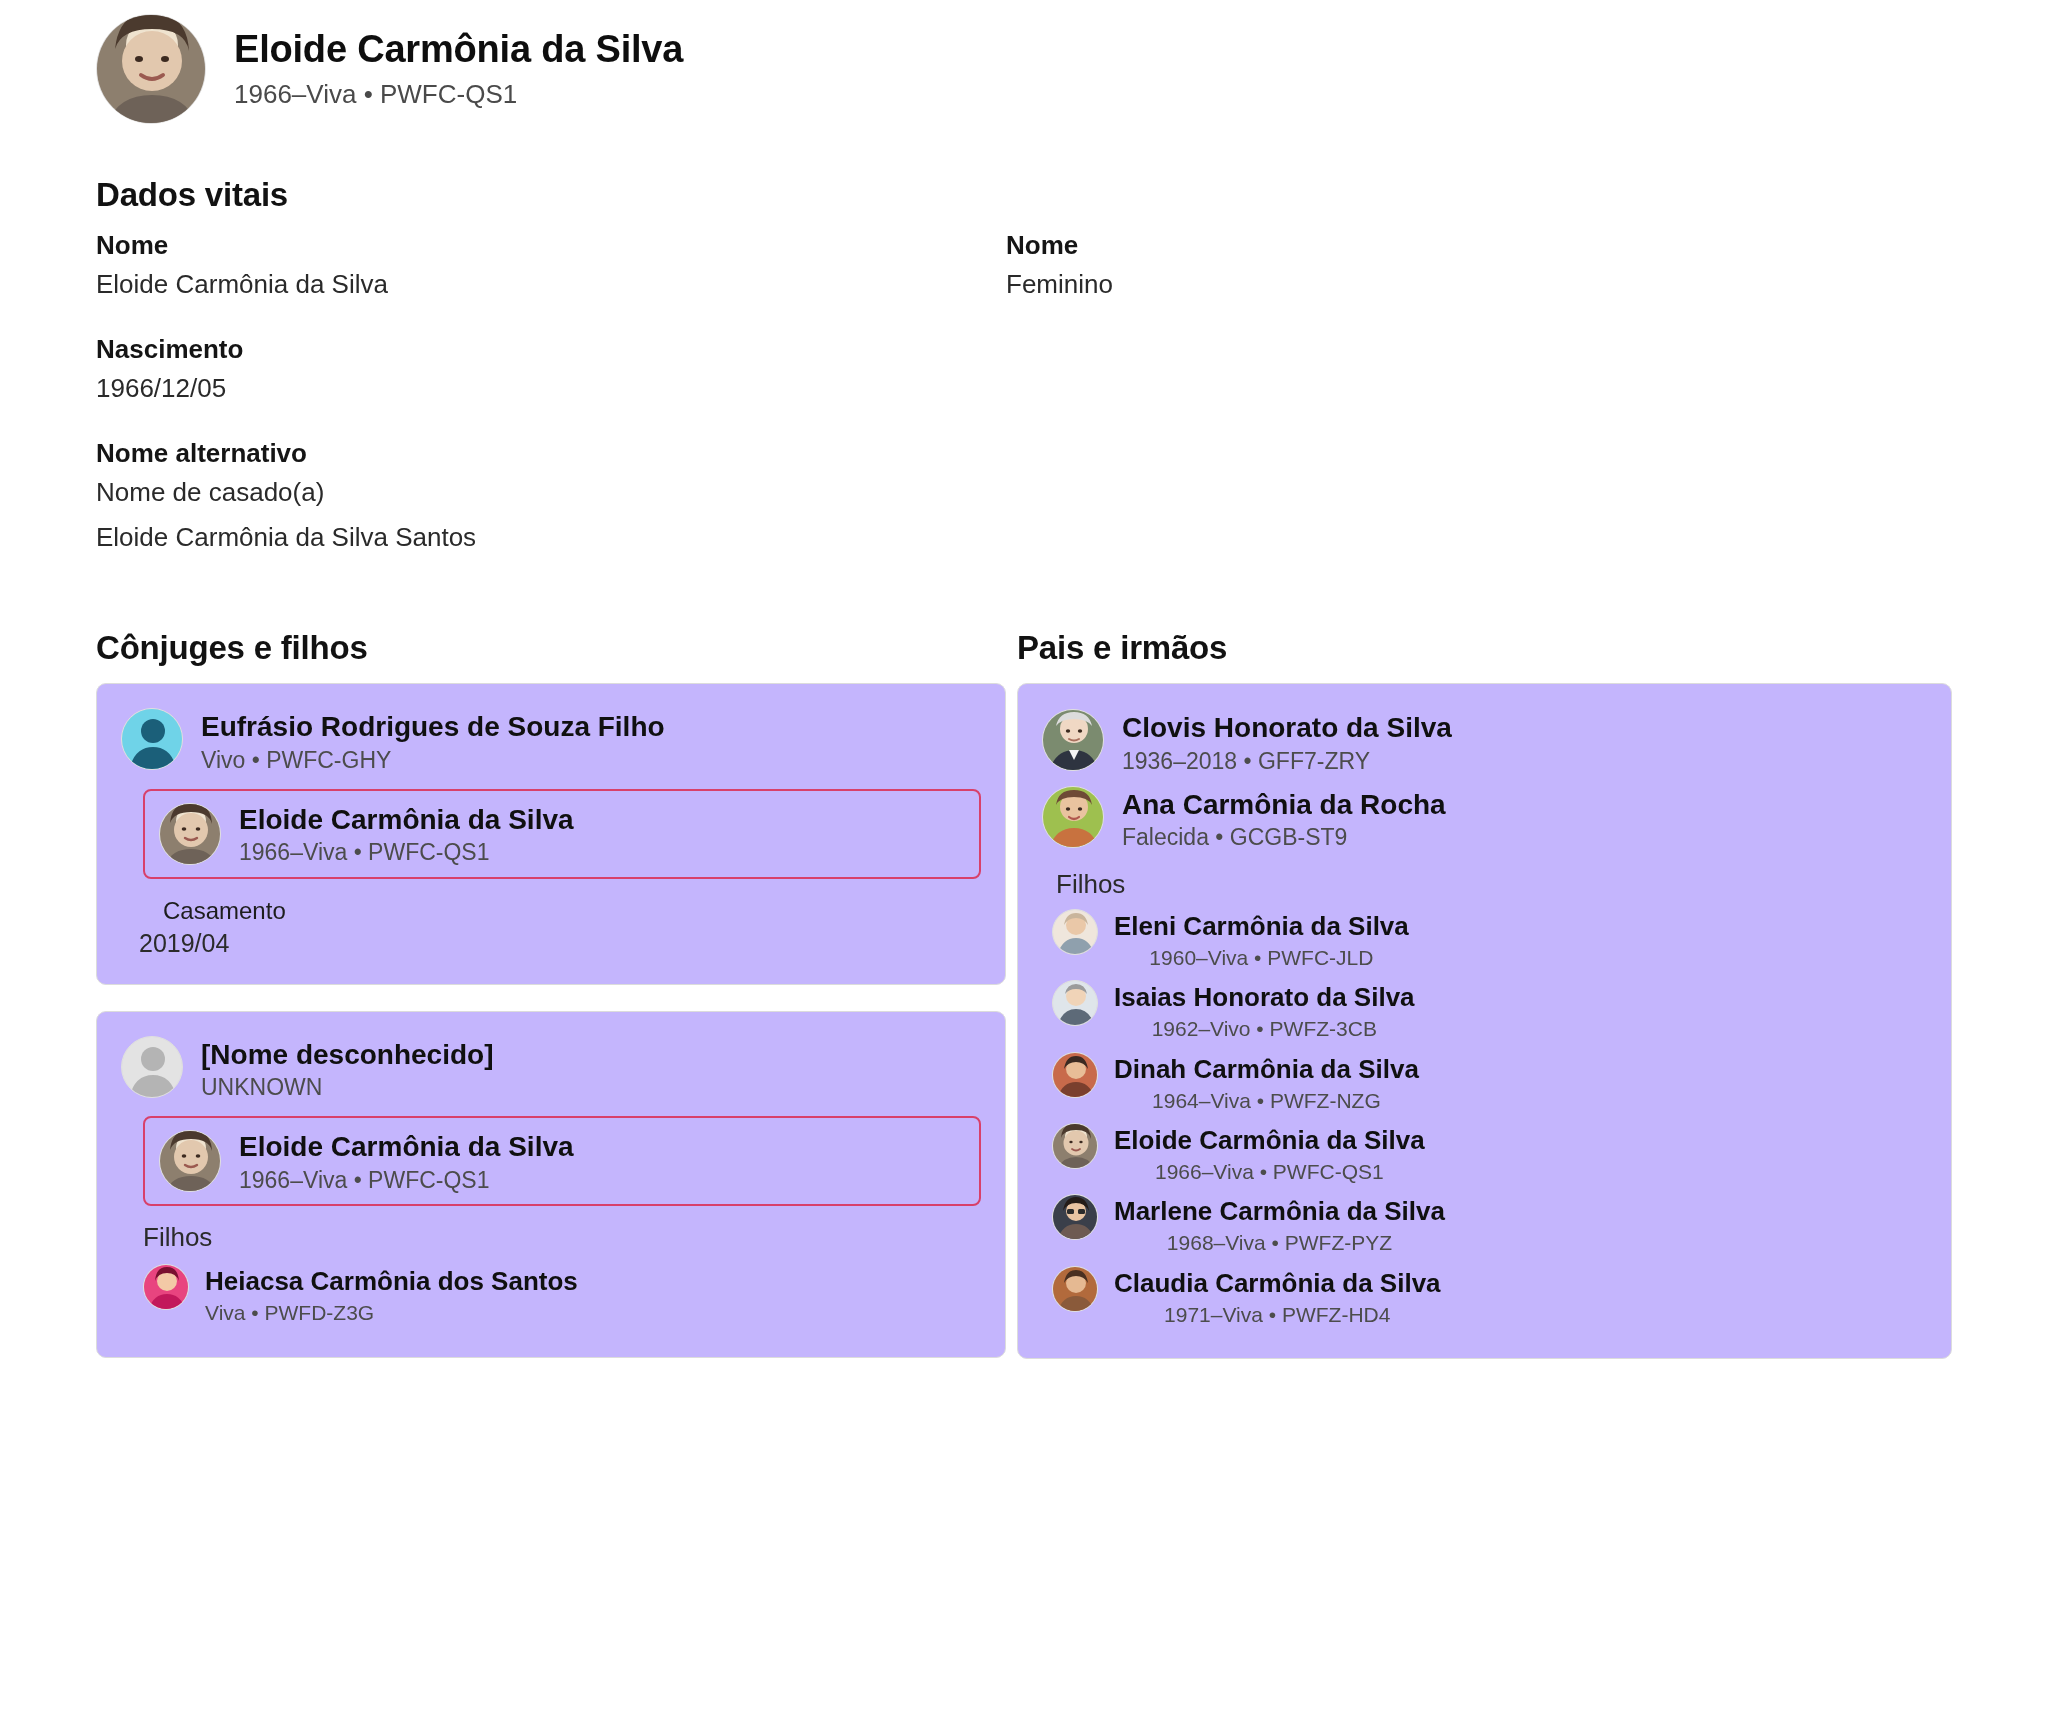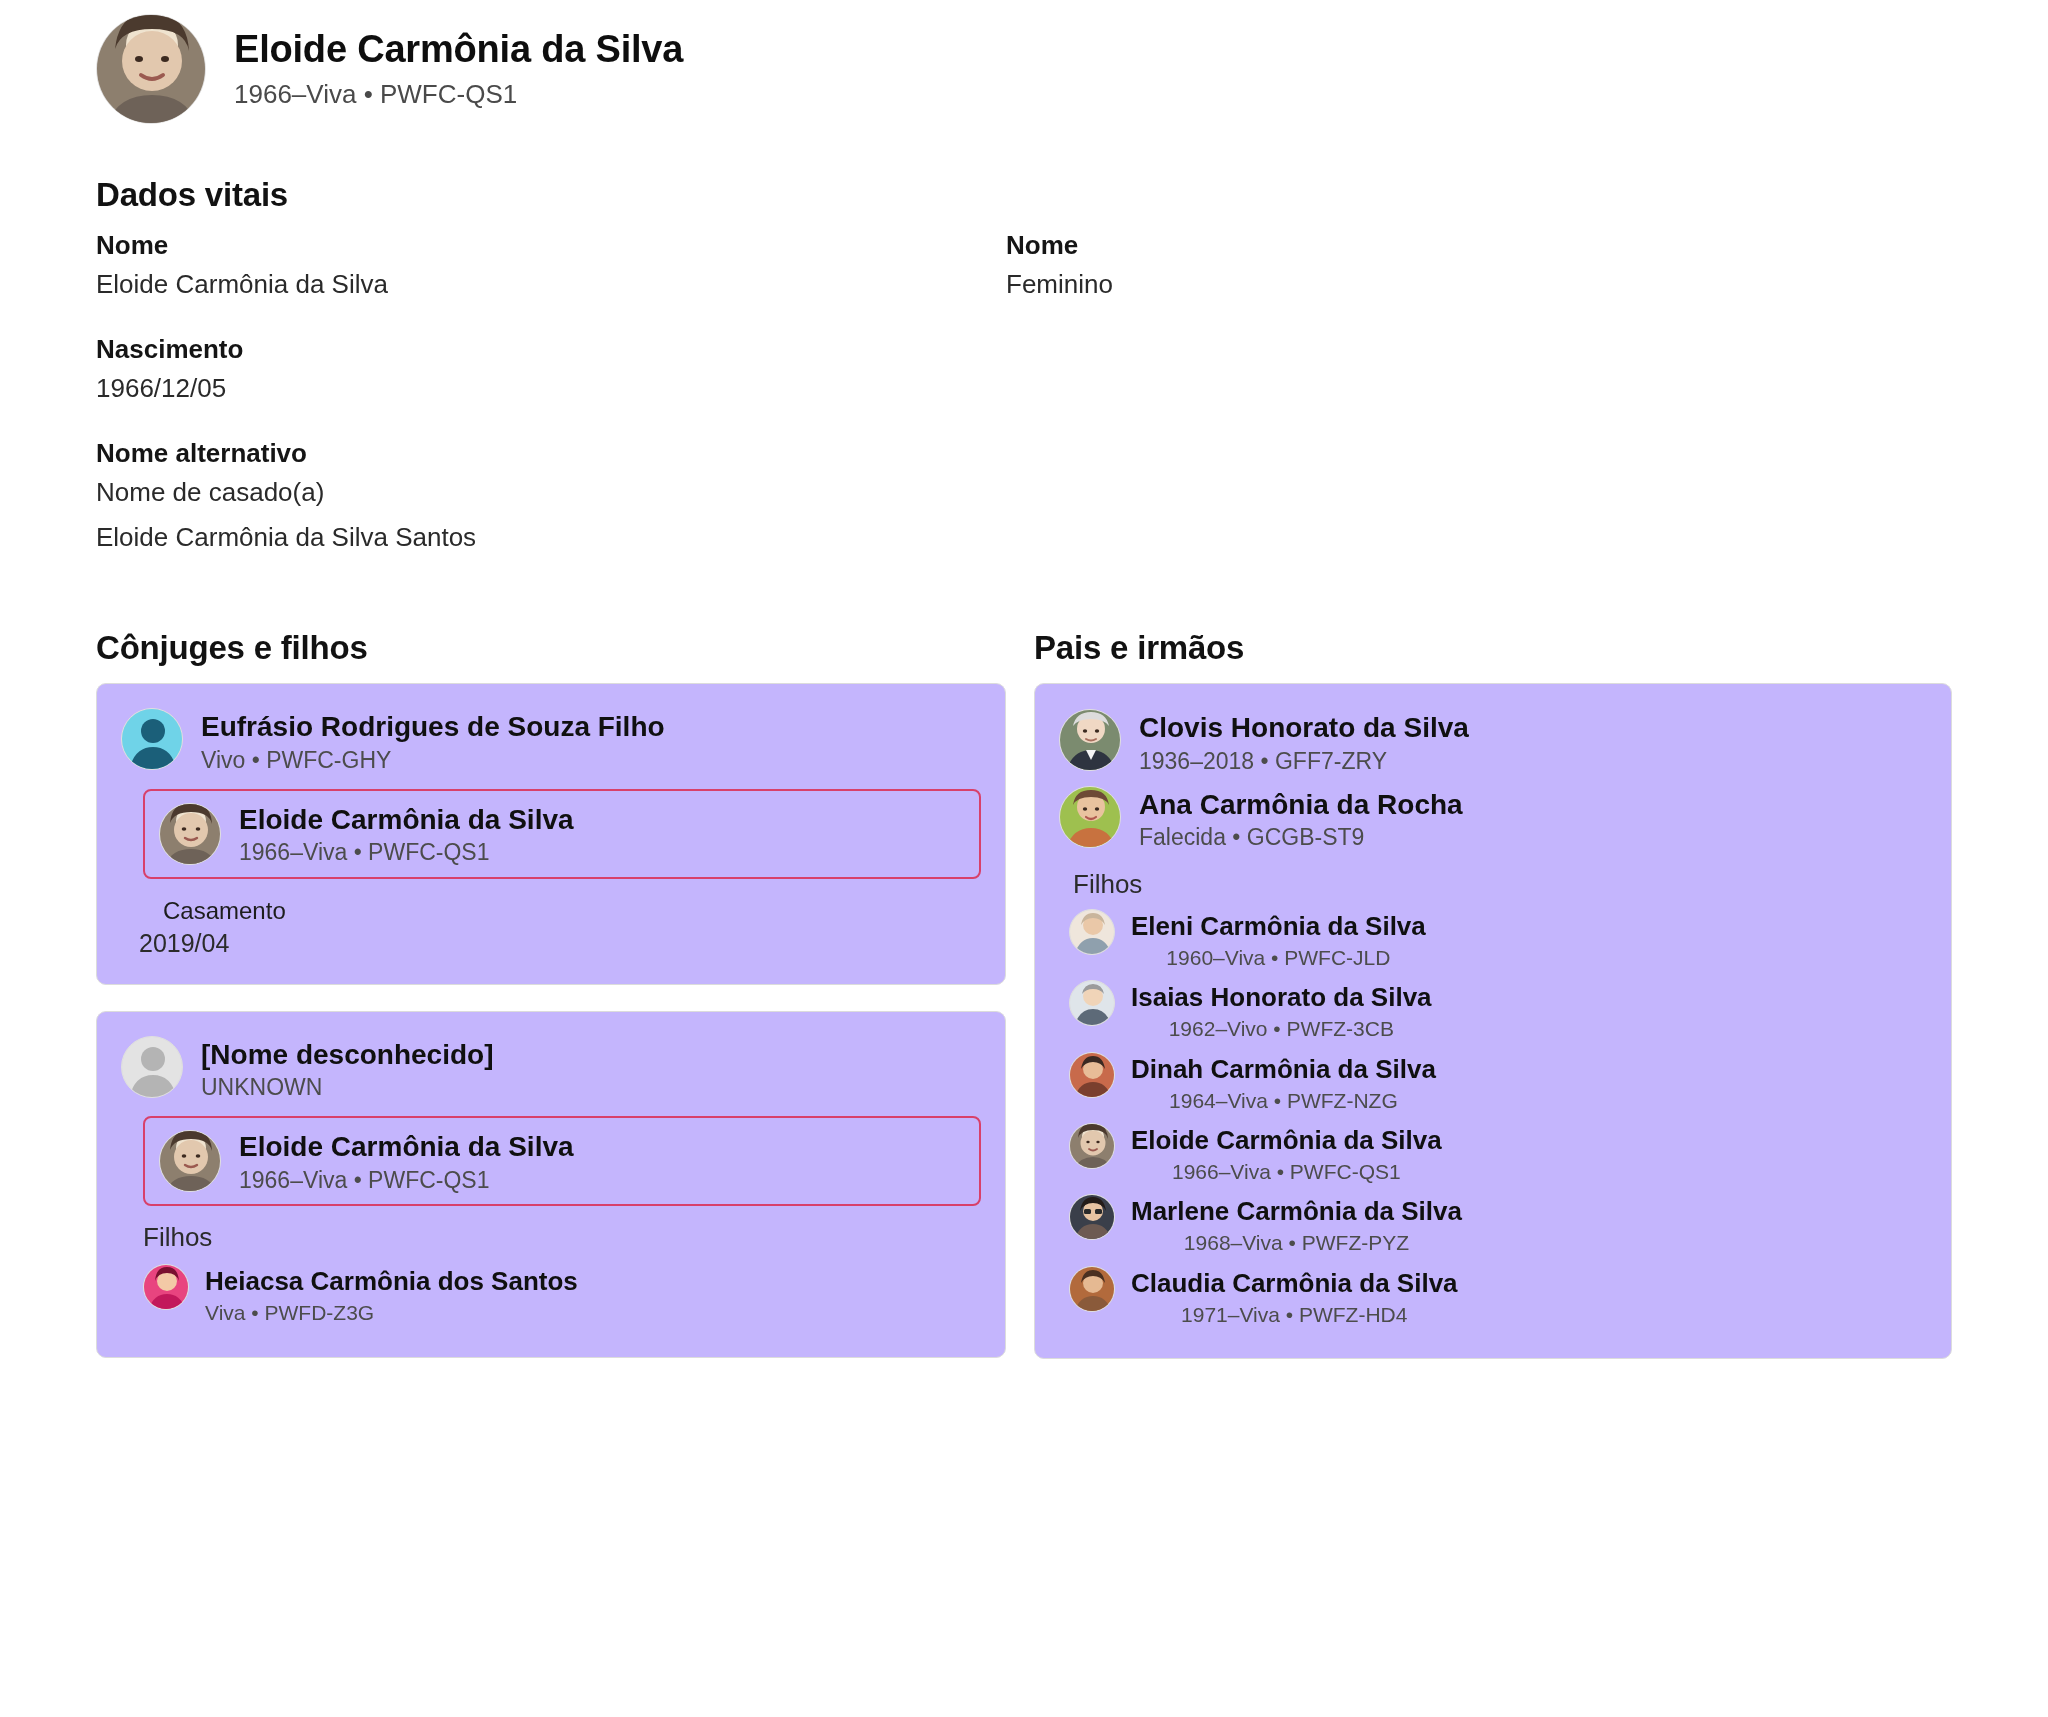--- a/index.html
+++ b/index.html
@@ -72,21 +72,21 @@
     font-size: 26px;
     color: #2a2a2a;
     line-height: 1.35;
   }
   .field-value + .field-value { margin-top: 10px; }
 
   
   .family-cols {
     display: grid;
     grid-template-columns: 910px 1fr;
-    column-gap: 28px;
+    column-gap: 11px;
     padding-bottom: 40px;
   }
   .card {
     border: 1px solid #dcdcdc;
     border-radius: 10px;
     padding: 20px 24px 26px 24px;
     margin-bottom: 26px;
     background: #c4b5fd;
   }
   .card.tall { min-height: 300px; }

